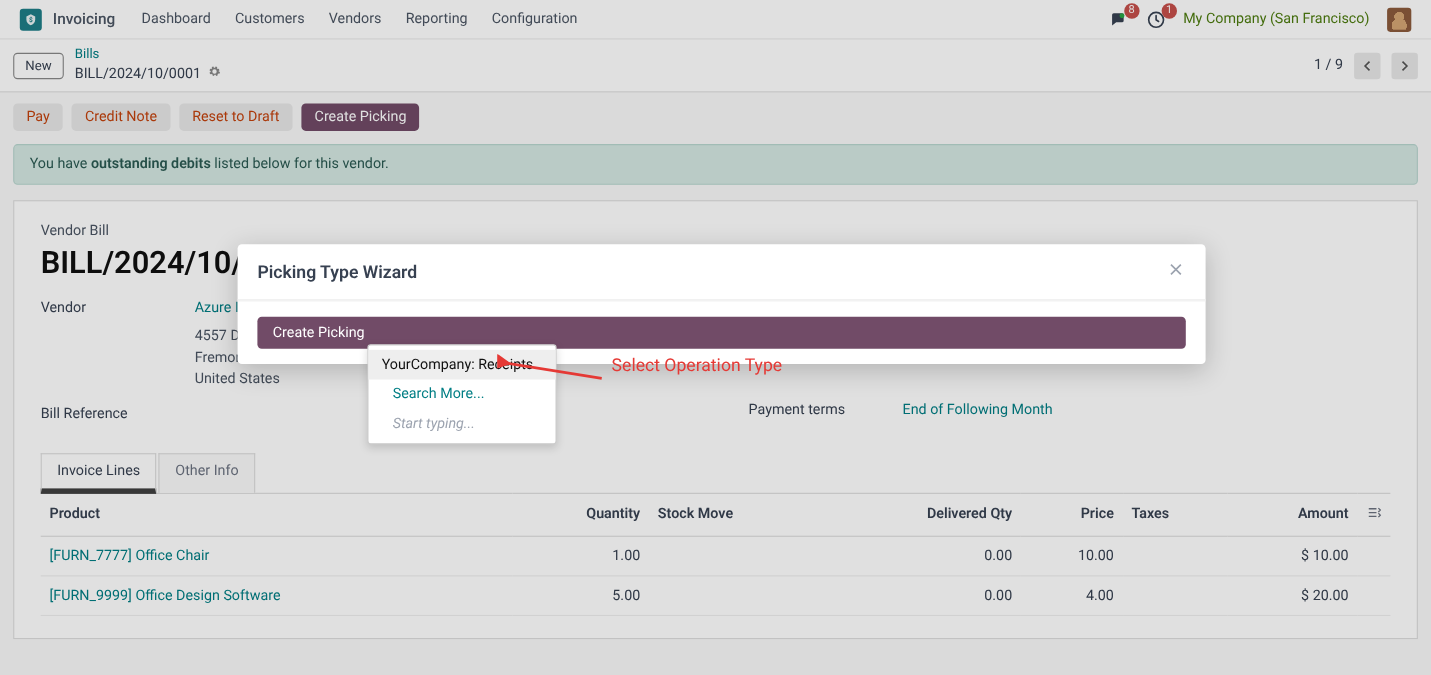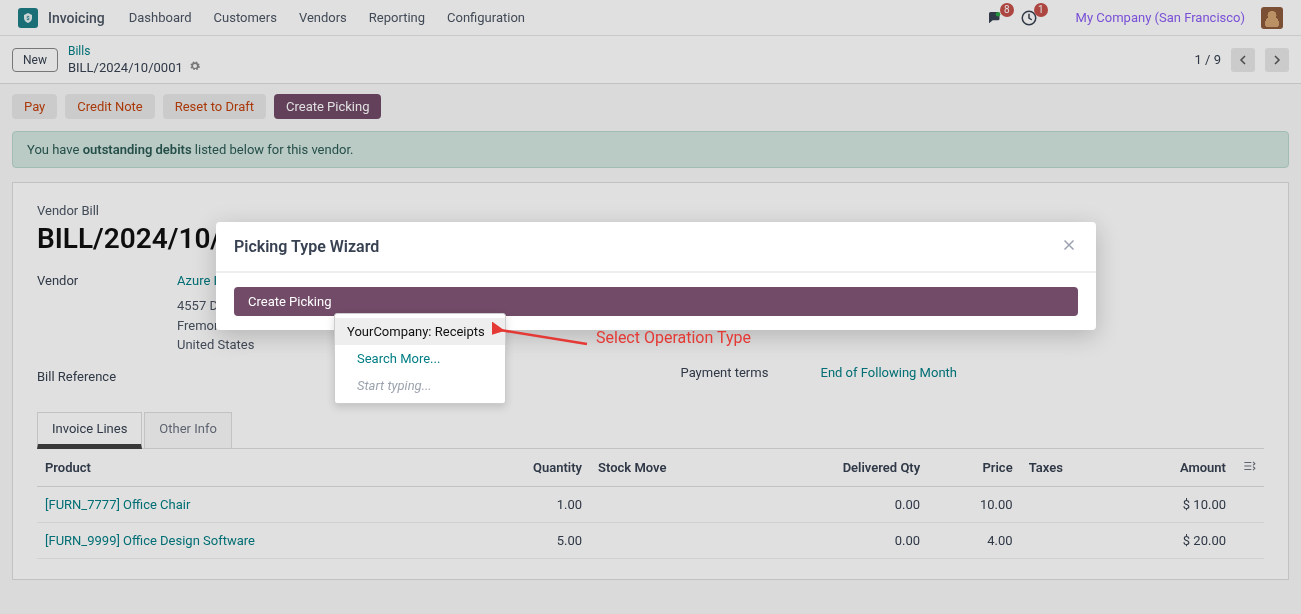--- a/index.html
+++ b/index.html
@@ -8,21 +8,21 @@
 
 .topnav { background: #fff; border-bottom: 1px solid #e5e5e5; height: 36px; display: flex; align-items: center; padding: 0 18px; }
 .app-icon { width: 20px; height: 20px; background: #1e7e87; border-radius: 3px; display: flex; align-items: center; justify-content: center; margin-right: 10px; }
 .app-icon svg { width: 12px; height: 12px; fill: #fff; }
 .app-title { font-size: 14px; font-weight: 500; color: #4b5563; margin-right: 24px; }
 .nav-link { color: #4b5563; font-size: 13px; margin-right: 22px; cursor: pointer; }
 .topnav-right { margin-left: auto; display: flex; align-items: center; gap: 16px; }
 .icon-badge { position: relative; display: flex; align-items: center; }
 .icon-badge svg { width: 18px; height: 18px; }
 .badge { position: absolute; top: -6px; right: -10px; background: #c54f4a; color: #fff; border-radius: 8px; font-size: 10px; padding: 0 4px; line-height: 14px; }
-.company { color: #8b5cf6; font-size: 13px; margin-left: 22px; }
+.company { color: #4d7c0f; font-size: 13px; }
 .avatar { width: 22px; height: 22px; background: #8b5a3c; border-radius: 3px; position: relative; overflow: hidden; }
 .avatar::after { content: ''; position: absolute; inset: 2px; background: radial-gradient(circle at 50% 35%, #d4a574 30%, transparent 31%), radial-gradient(circle at 50% 80%, #d4a574 40%, transparent 41%); }
 
 
 .subbar { background: #fff; height: 48px; display: flex; align-items: center; padding: 0 12px; border-bottom: 1px solid #ddd; }
 .new-btn { border: 1px solid #888; padding: 4px 10px; border-radius: 4px; color: #374151; background: #fff; font-size: 12px; margin-right: 10px; cursor: pointer; }
 .breadcrumb { display: flex; flex-direction: column; line-height: 1.3; }
 .bc-top a { color: #017e84; font-size: 12px; text-decoration: none; }
 .bc-bot { color: #374151; font-size: 13px; display: flex; align-items: center; gap: 6px; }
 .bc-bot svg { width: 12px; height: 12px; fill: #888; }
@@ -90,21 +90,21 @@
 .modal-foot .btn-purple { padding: 7px 14px; }
 
 
 .dropdown { position: absolute; left: 334px; top: 313px; width: 172px; background: #fff; border: 1px solid #ccc; border-radius: 3px; box-shadow: 0 3px 8px rgba(0,0,0,0.15); z-index: 30; padding: 4px 0; }
 .dd-item { padding: 6px 12px; font-size: 13px; cursor: pointer; }
 .dd-item.hl { background: #eee; color: #111; }
 .dd-item.link { color: #017e84; padding-left: 22px; }
 .dd-item.hint { color: #9ca3af; font-style: italic; padding-left: 22px; }
 
 
-.annotation { position: absolute; left: 492px; top: 322px; z-index: 40; display: flex; align-items: center; pointer-events: none;}
+.annotation { position: absolute; left: 452px; top: 322px; z-index: 40; display: flex; align-items: flex-start; pointer-events: none;}
 .annotation svg { width: 100px; height: 30px; }
 .annotation-text { color: #e53935; font-size: 16px;  margin-left: 4px; }
 </style>
 </head>
 <body>
 
 <div class="topnav">
   <div class="app-icon">
     <svg viewBox="0 0 24 24">
         <path d="M12 2 L4 6 L4 12 C4 17 8 21 12 22 C16 21 20 17 20 12 L20 6 Z" fill="#fff" opacity="0.9"></path>

